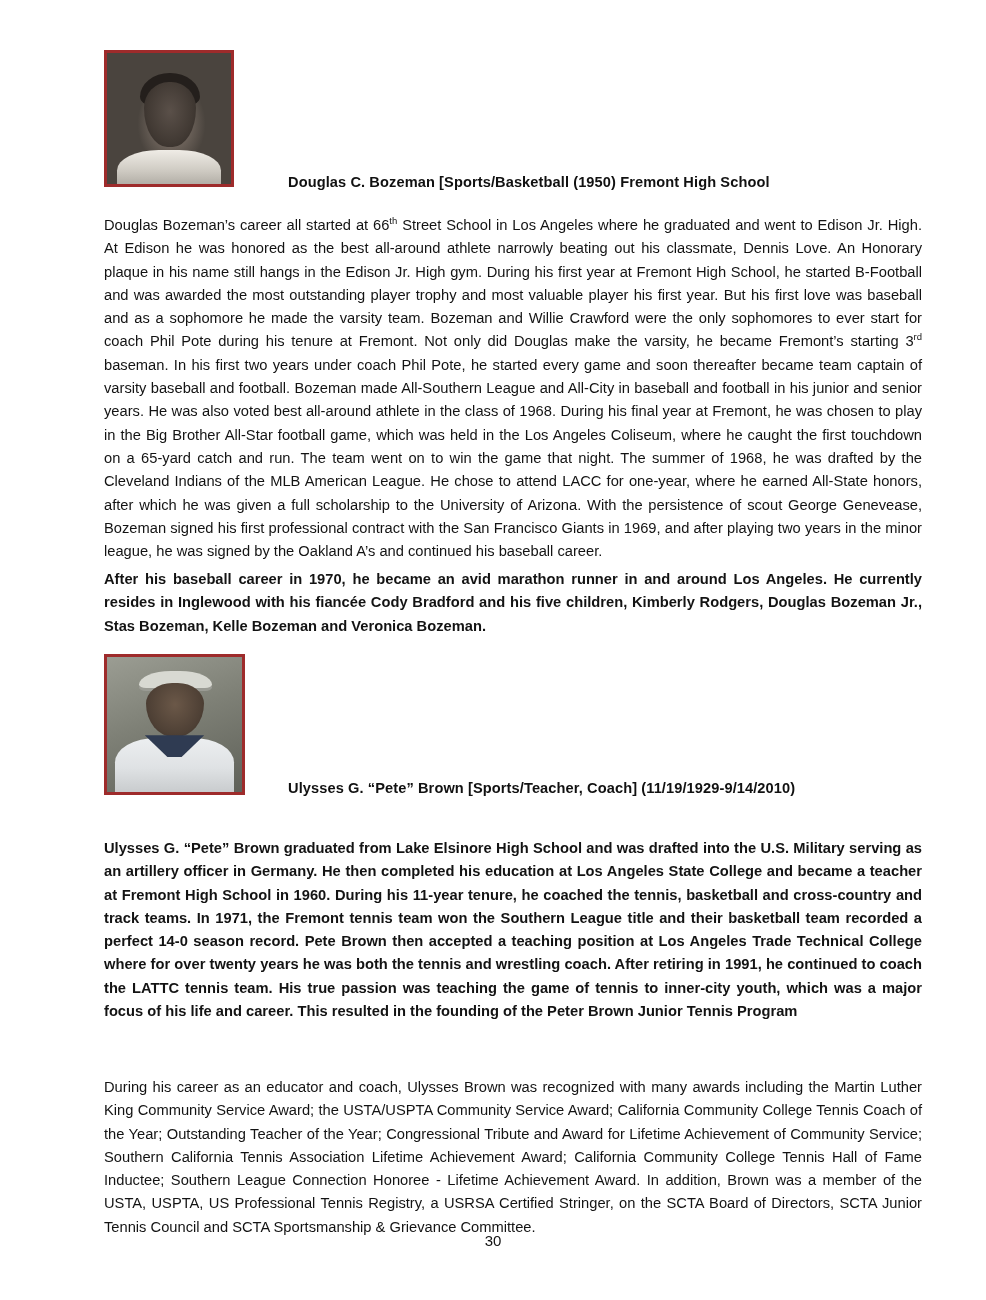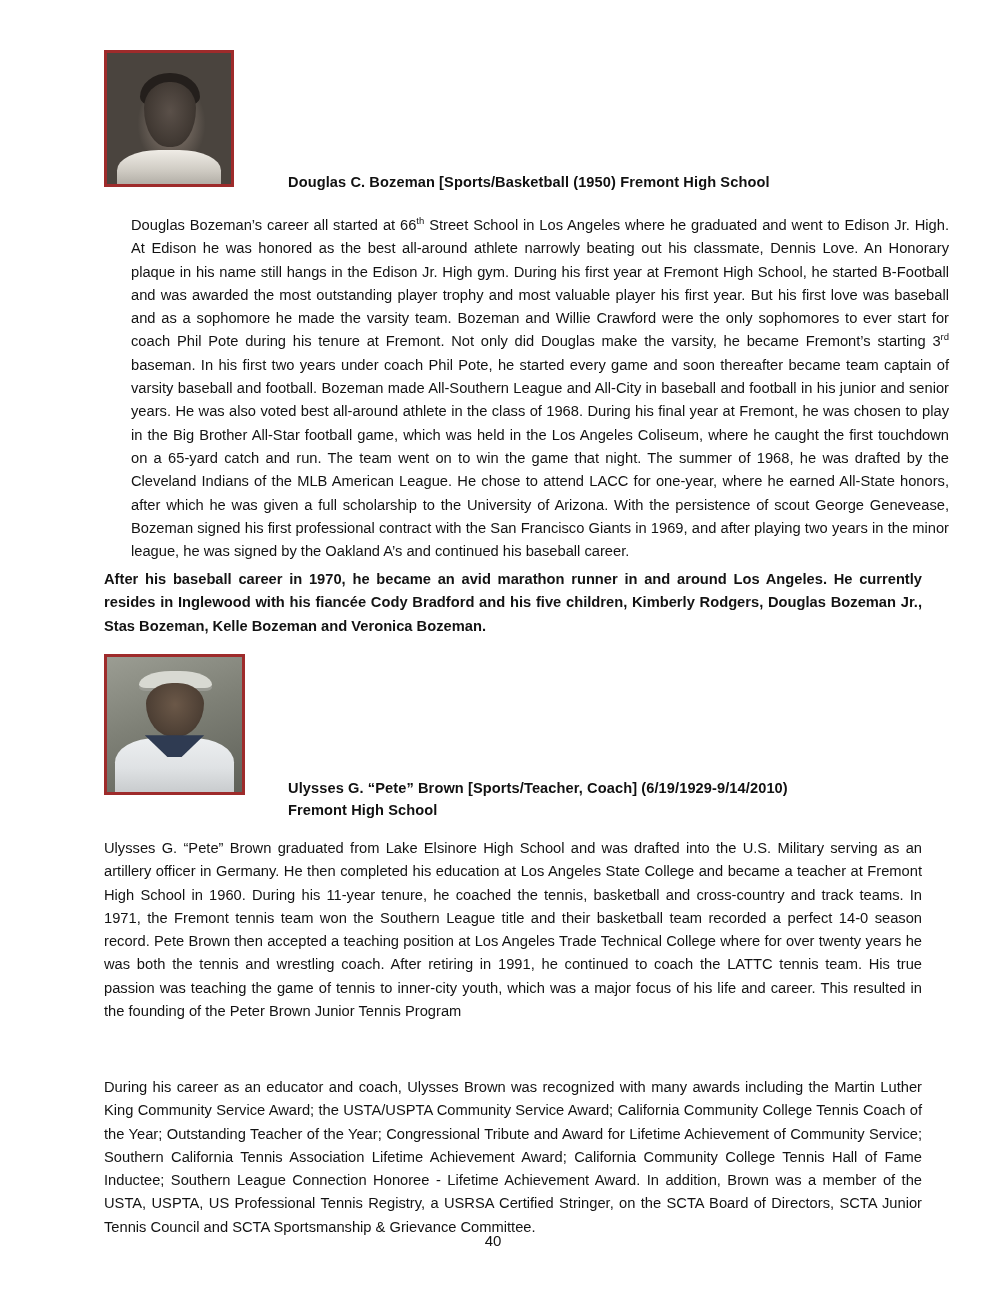--- a/index.html
+++ b/index.html
@@ -150,23 +150,23 @@
   .body-col {
     position: absolute;
     left: 104px;
     width: 818px;
     font-size: 14.7px;
     line-height: 23.3px;
     text-align: justify;
     text-justify: inter-word;
     color: #131313;
   }
-  .p1 { top: 214px; margin-left: 27px; }
+  .p1 { top: 214px; }
   .p2 { top: 568px; font-weight: bold; }
-  .p3 { top: 837px; }
+  .p3 { top: 837px; font-weight: bold; }
   .p4 { top: 1076px; }
 
   sup {
     font-size: 9.5px;
     vertical-align: super;
     line-height: 0;
   }
 
   .page-number {
     position: absolute;
@@ -208,24 +208,23 @@
       <div class="photo-inner">
         <div class="bg-wall"></div>
         <div class="visor"></div>
         <div class="face"></div>
         <div class="shirt"></div>
         <div class="collar"></div>
       </div>
     </div>
 
     <div class="entry-heading h2-pos">
-      <span class="heading-line2">Ulysses G. “Pete” Brown  [Sports/Teacher, Coach] (6/19/1929-9/14/2010)</span>
-      <span class="heading-line2">Fremont High School</span>
+      <span class="heading-line2">Ulysses G. “Pete” Brown  [Sports/Teacher, Coach] (11/19/1929-9/14/2010)</span>
     </div>
 
     <div class="body-col p3">Ulysses G. “Pete” Brown graduated from Lake Elsinore High School and was drafted into the U.S. Military serving as an artillery officer in Germany.   He then completed his education at Los Angeles State College and became a teacher at Fremont High School in 1960.  During his 11-year tenure, he coached the tennis, basketball and cross-country and track teams. In 1971, the Fremont tennis team won the Southern League title and their basketball team recorded a perfect 14-0 season record.  Pete Brown then accepted a teaching position at Los Angeles Trade Technical College where for over twenty years he was both the tennis and wrestling coach. After retiring in 1991, he continued to coach the LATTC tennis team.  His true passion was teaching the game of tennis to inner-city youth, which was a major focus of his life and career.  This resulted in the founding of the Peter Brown Junior Tennis Program</div>
 
     <div class="body-col p4">During his career as an educator and coach, Ulysses Brown was recognized with many awards including the Martin Luther King Community Service Award; the USTA/USPTA Community Service Award; California Community College Tennis Coach of the Year; Outstanding Teacher of the Year; Congressional Tribute and Award for Lifetime Achievement of Community Service; Southern California Tennis Association Lifetime Achievement Award; California Community College Tennis Hall of Fame Inductee; Southern League Connection Honoree - Lifetime Achievement Award. In addition, Brown was a member of the USTA, USPTA, US Professional Tennis Registry, a USRSA Certified Stringer, on the SCTA Board of Directors, SCTA Junior Tennis Council and SCTA Sportsmanship &amp; Grievance Committee.</div>
   </div>
 
-  <div class="page-number">40</div>
+  <div class="page-number">30</div>
 
 </div>
 
 </body></html>

